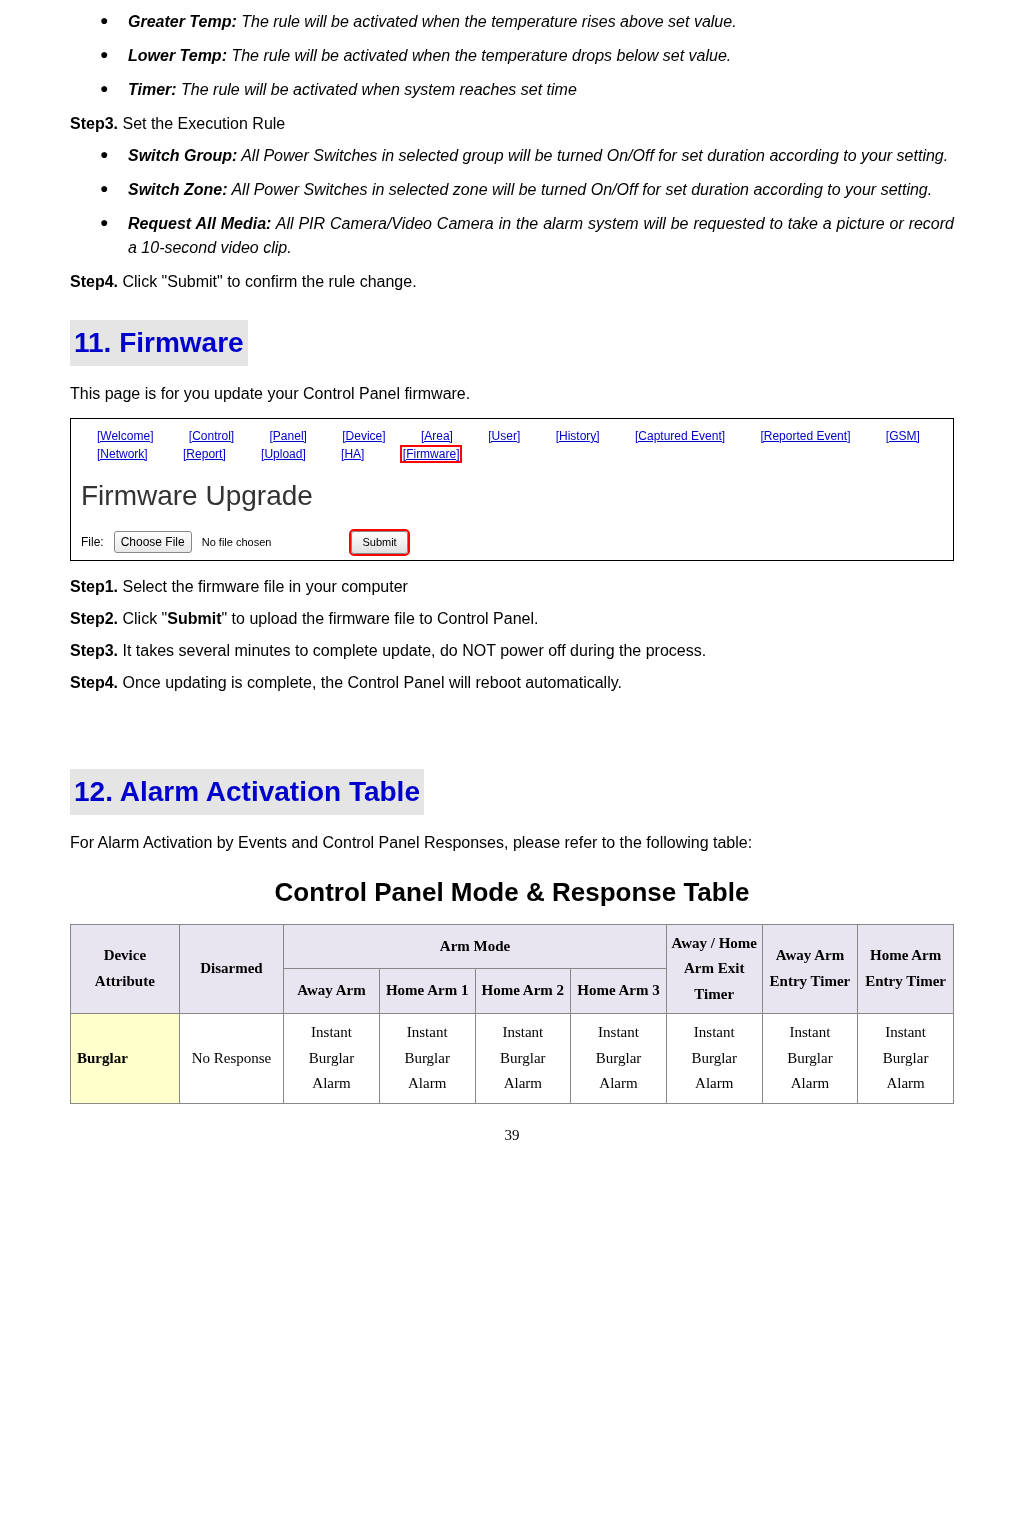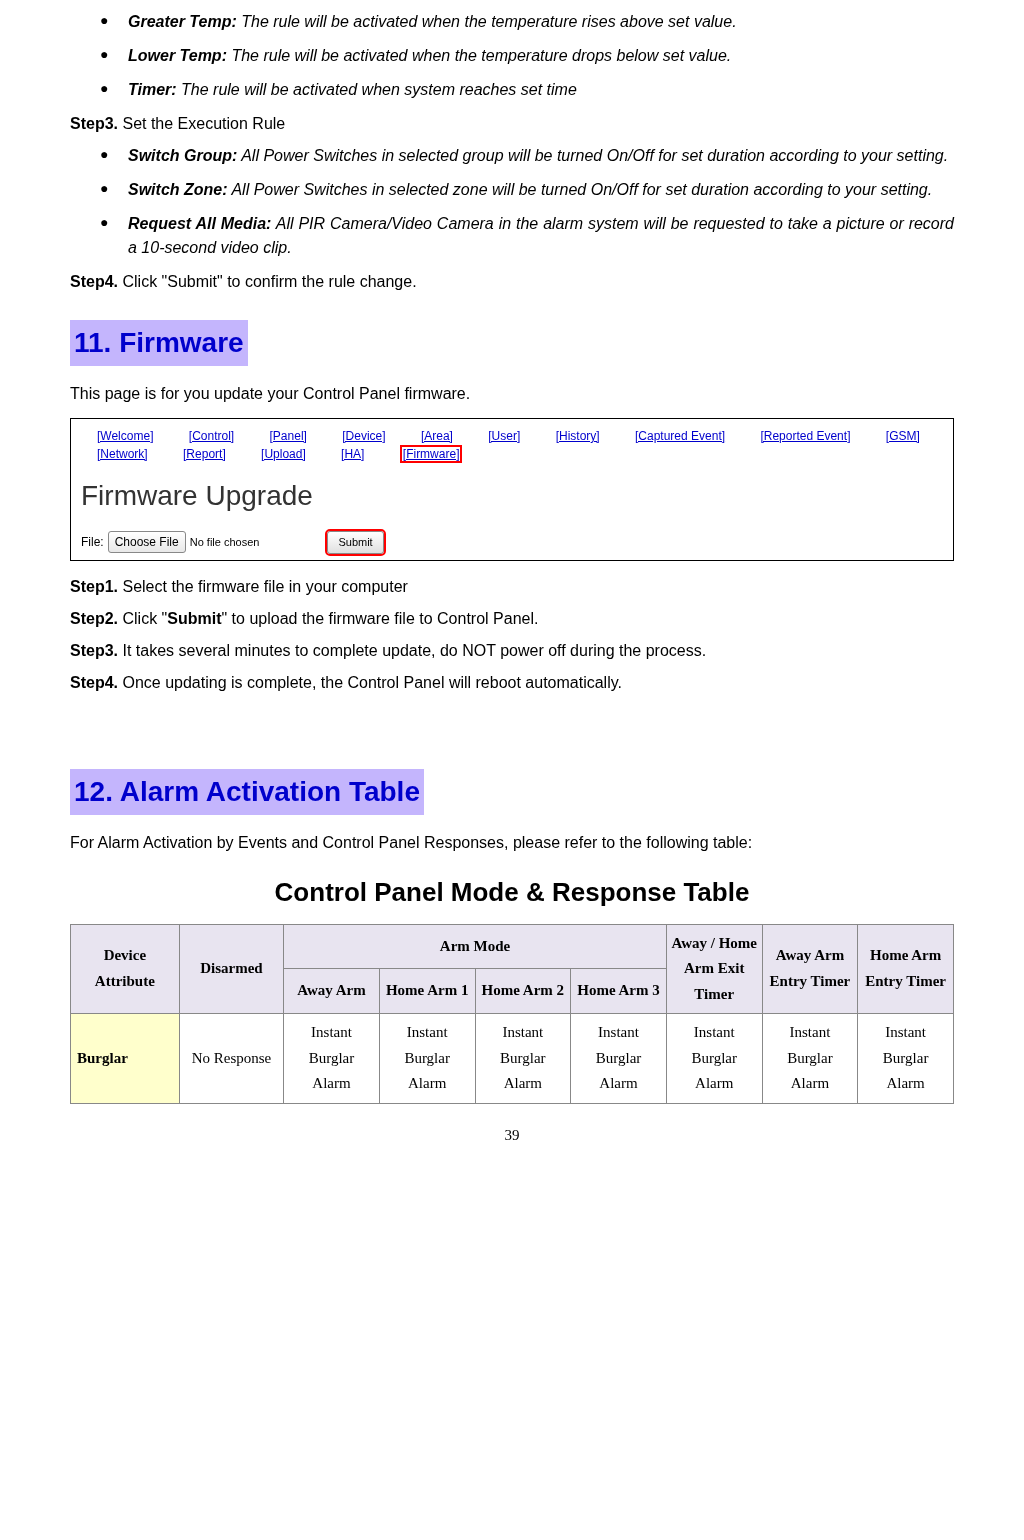--- a/index.html
+++ b/index.html
@@ -31,21 +31,21 @@
     top: 0;
     font-size: 14px;
   }
   .step {
     margin: 8px 0;
     text-align: justify;
   }
   .step b { font-weight: bold; }
   h2.sec {
     color: #0000cc;
-    background: #c4b5fd;
+    background: #e5e5e5;
     display: inline-block;
     padding: 2px 4px;
     margin: 18px 0 10px 0;
     font-size: 28px;
     font-weight: bold;
   }
   .firmware-box {
     border: 1px solid #000;
     padding: 0;
     margin: 10px 0 14px 0;
@@ -71,21 +71,21 @@
     font-size: 28px;
     font-weight: 500;
     padding: 6px 10px 10px 10px;
     color: #333;
   }
   .fw-row {
     padding: 4px 10px 6px 10px;
     font-size: 12px;
     display: flex;
     align-items: center;
-    gap: 4px;
+    gap: 10px;
   }
   .choose-btn {
     font-size: 12px;
     border: 1px solid #888;
     background: linear-gradient(#fff,#e8e8e8);
     padding: 1px 6px;
     border-radius: 3px;
   }
   .nofile { font-size: 11px; }
   .submit-btn {

